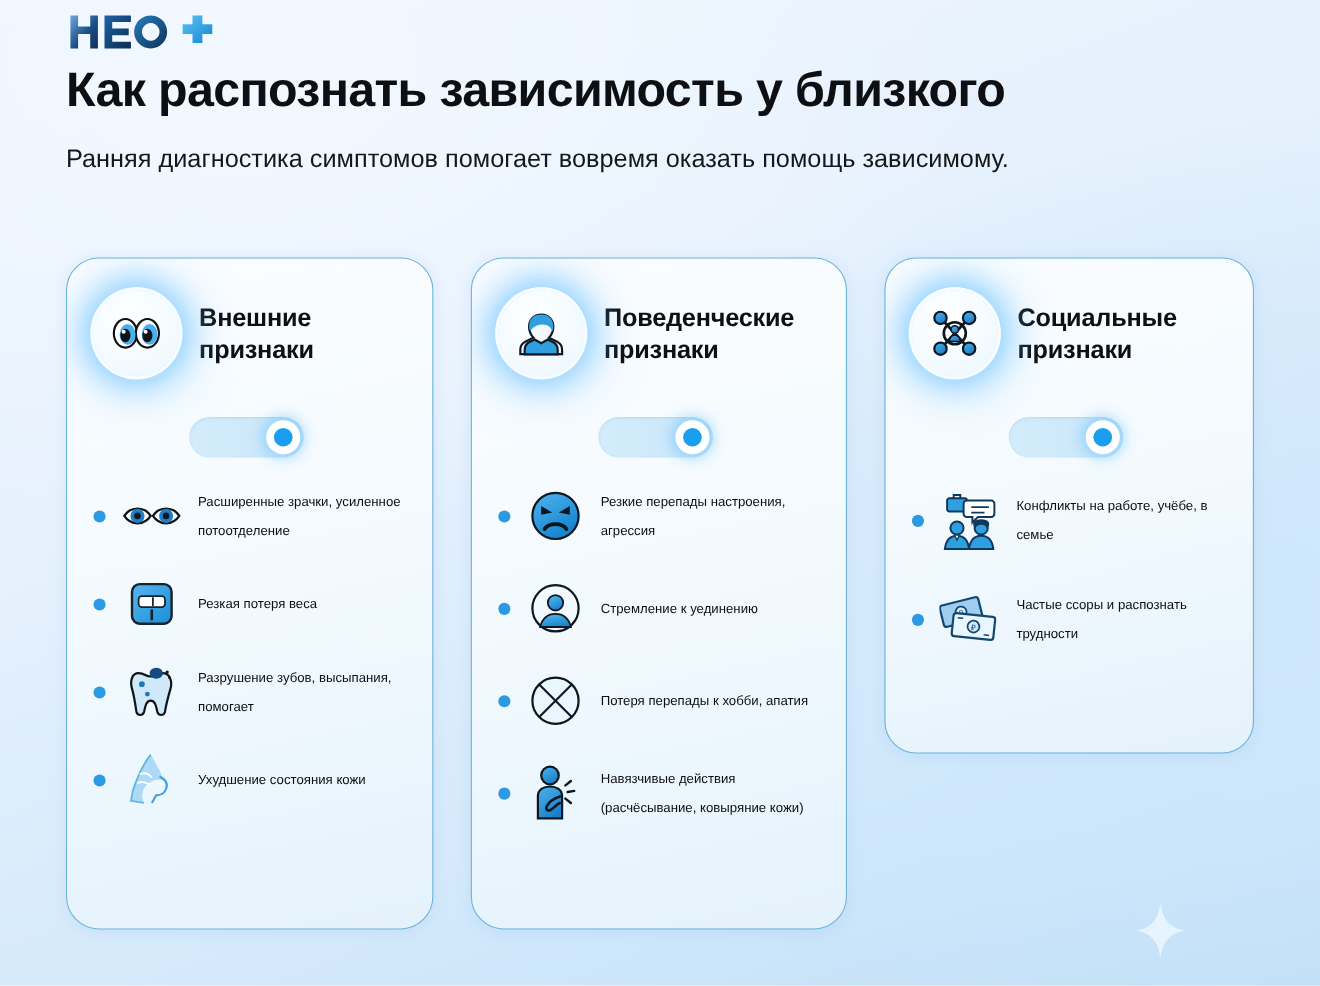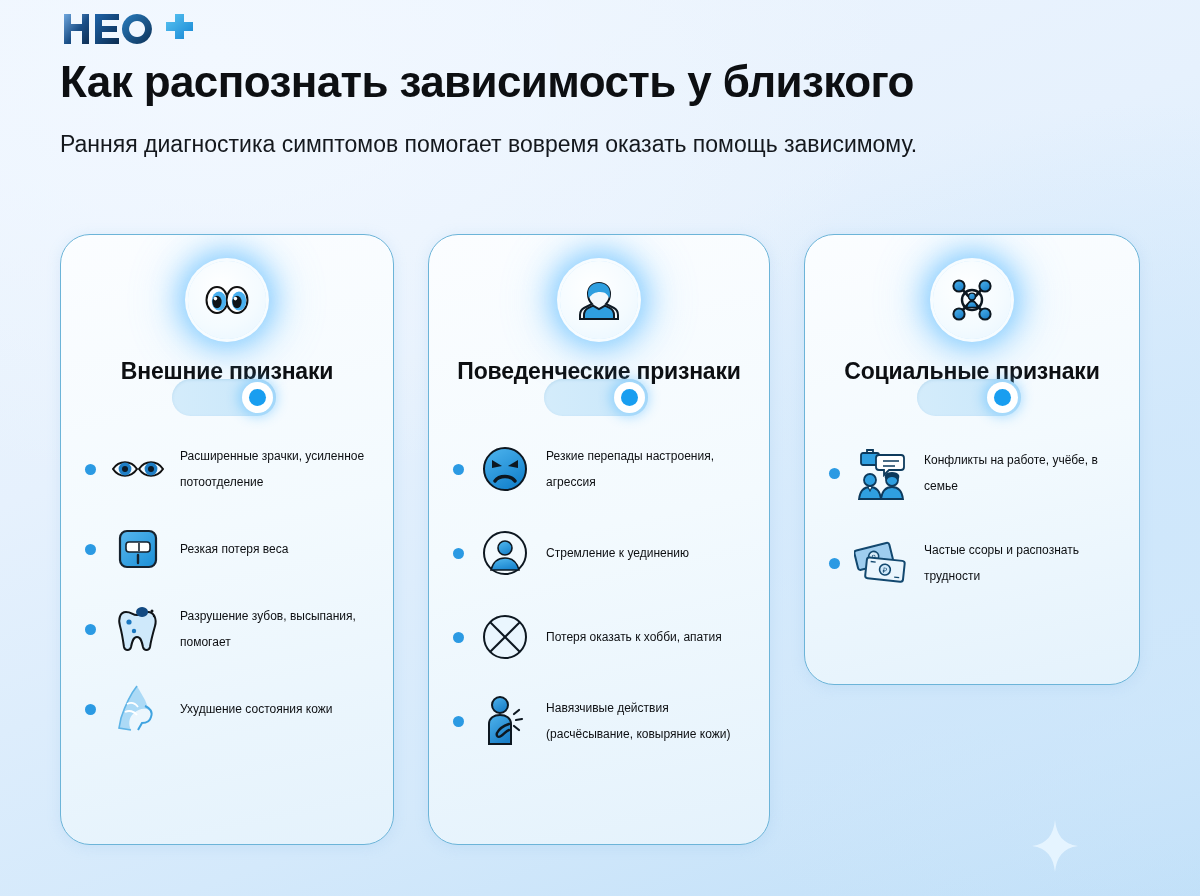--- a/index.html
+++ b/index.html
@@ -77,29 +77,28 @@
     border-radius: 30px;
     border: 1.4px solid #6cb4d8;
     background: linear-gradient(168deg, #fbfdff 0%, #f3fafe 48%, #e4f2fc 100%);
     box-shadow: 0 2px 14px rgba(120,180,230,0.18);
     padding: 26px 24px 30px 24px;
     overflow: hidden;
   }
 
   .card--outer   { width: 338px; min-height: 611px; }
   .card--behav   { width: 346px; min-height: 611px; }
-  .card--social  { width: 340px; min-height: 451px; }
+  .card--social  { width: 340px; min-height: 451px; border-radius: 29px; }
 
   
   .card-head {
     display: flex;
     align-items: center;
     gap: 18px;
     height: 84px;
-    flex-direction: column;
   }
 
   .head-badge {
     position: relative;
     flex: 0 0 auto;
     width: 78px;
     height: 78px;
     border-radius: 50%;
     background: radial-gradient(circle at 42% 34%, #ffffff 0%, #f4fbff 58%, #e7f5ff 100%);
     display: flex;
@@ -402,21 +401,21 @@
 
         <li class="item">
           <span class="bullet"></span>
           <span class="item-icon">
             <svg width="48" height="48" viewBox="0 0 48 48" aria-hidden="true">
               <circle cx="24" cy="24" r="21" fill="#eaf6fe" stroke="#0d1720" stroke-width="2"></circle>
               <line x1="9" y1="9" x2="39" y2="39" stroke="#0d1720" stroke-width="2"></line>
               <line x1="39" y1="9" x2="9" y2="39" stroke="#0d1720" stroke-width="2"></line>
             </svg>
           </span>
-          <span class="item-text">Потеря оказать к хобби, апатия</span>
+          <span class="item-text">Потеря перепады к хобби, апатия</span>
         </li>
 
         <li class="item">
           <span class="bullet"></span>
           <span class="item-icon">
             <svg width="50" height="54" viewBox="0 0 50 54" aria-hidden="true">
               <defs>
                 <linearGradient id="scg" x1="0" y1="0" x2="0.6" y2="1">
                   <stop offset="0%" stop-color="#4fb3ec"></stop>
                     <stop offset="100%" stop-color="#1a7fc8"></stop>

